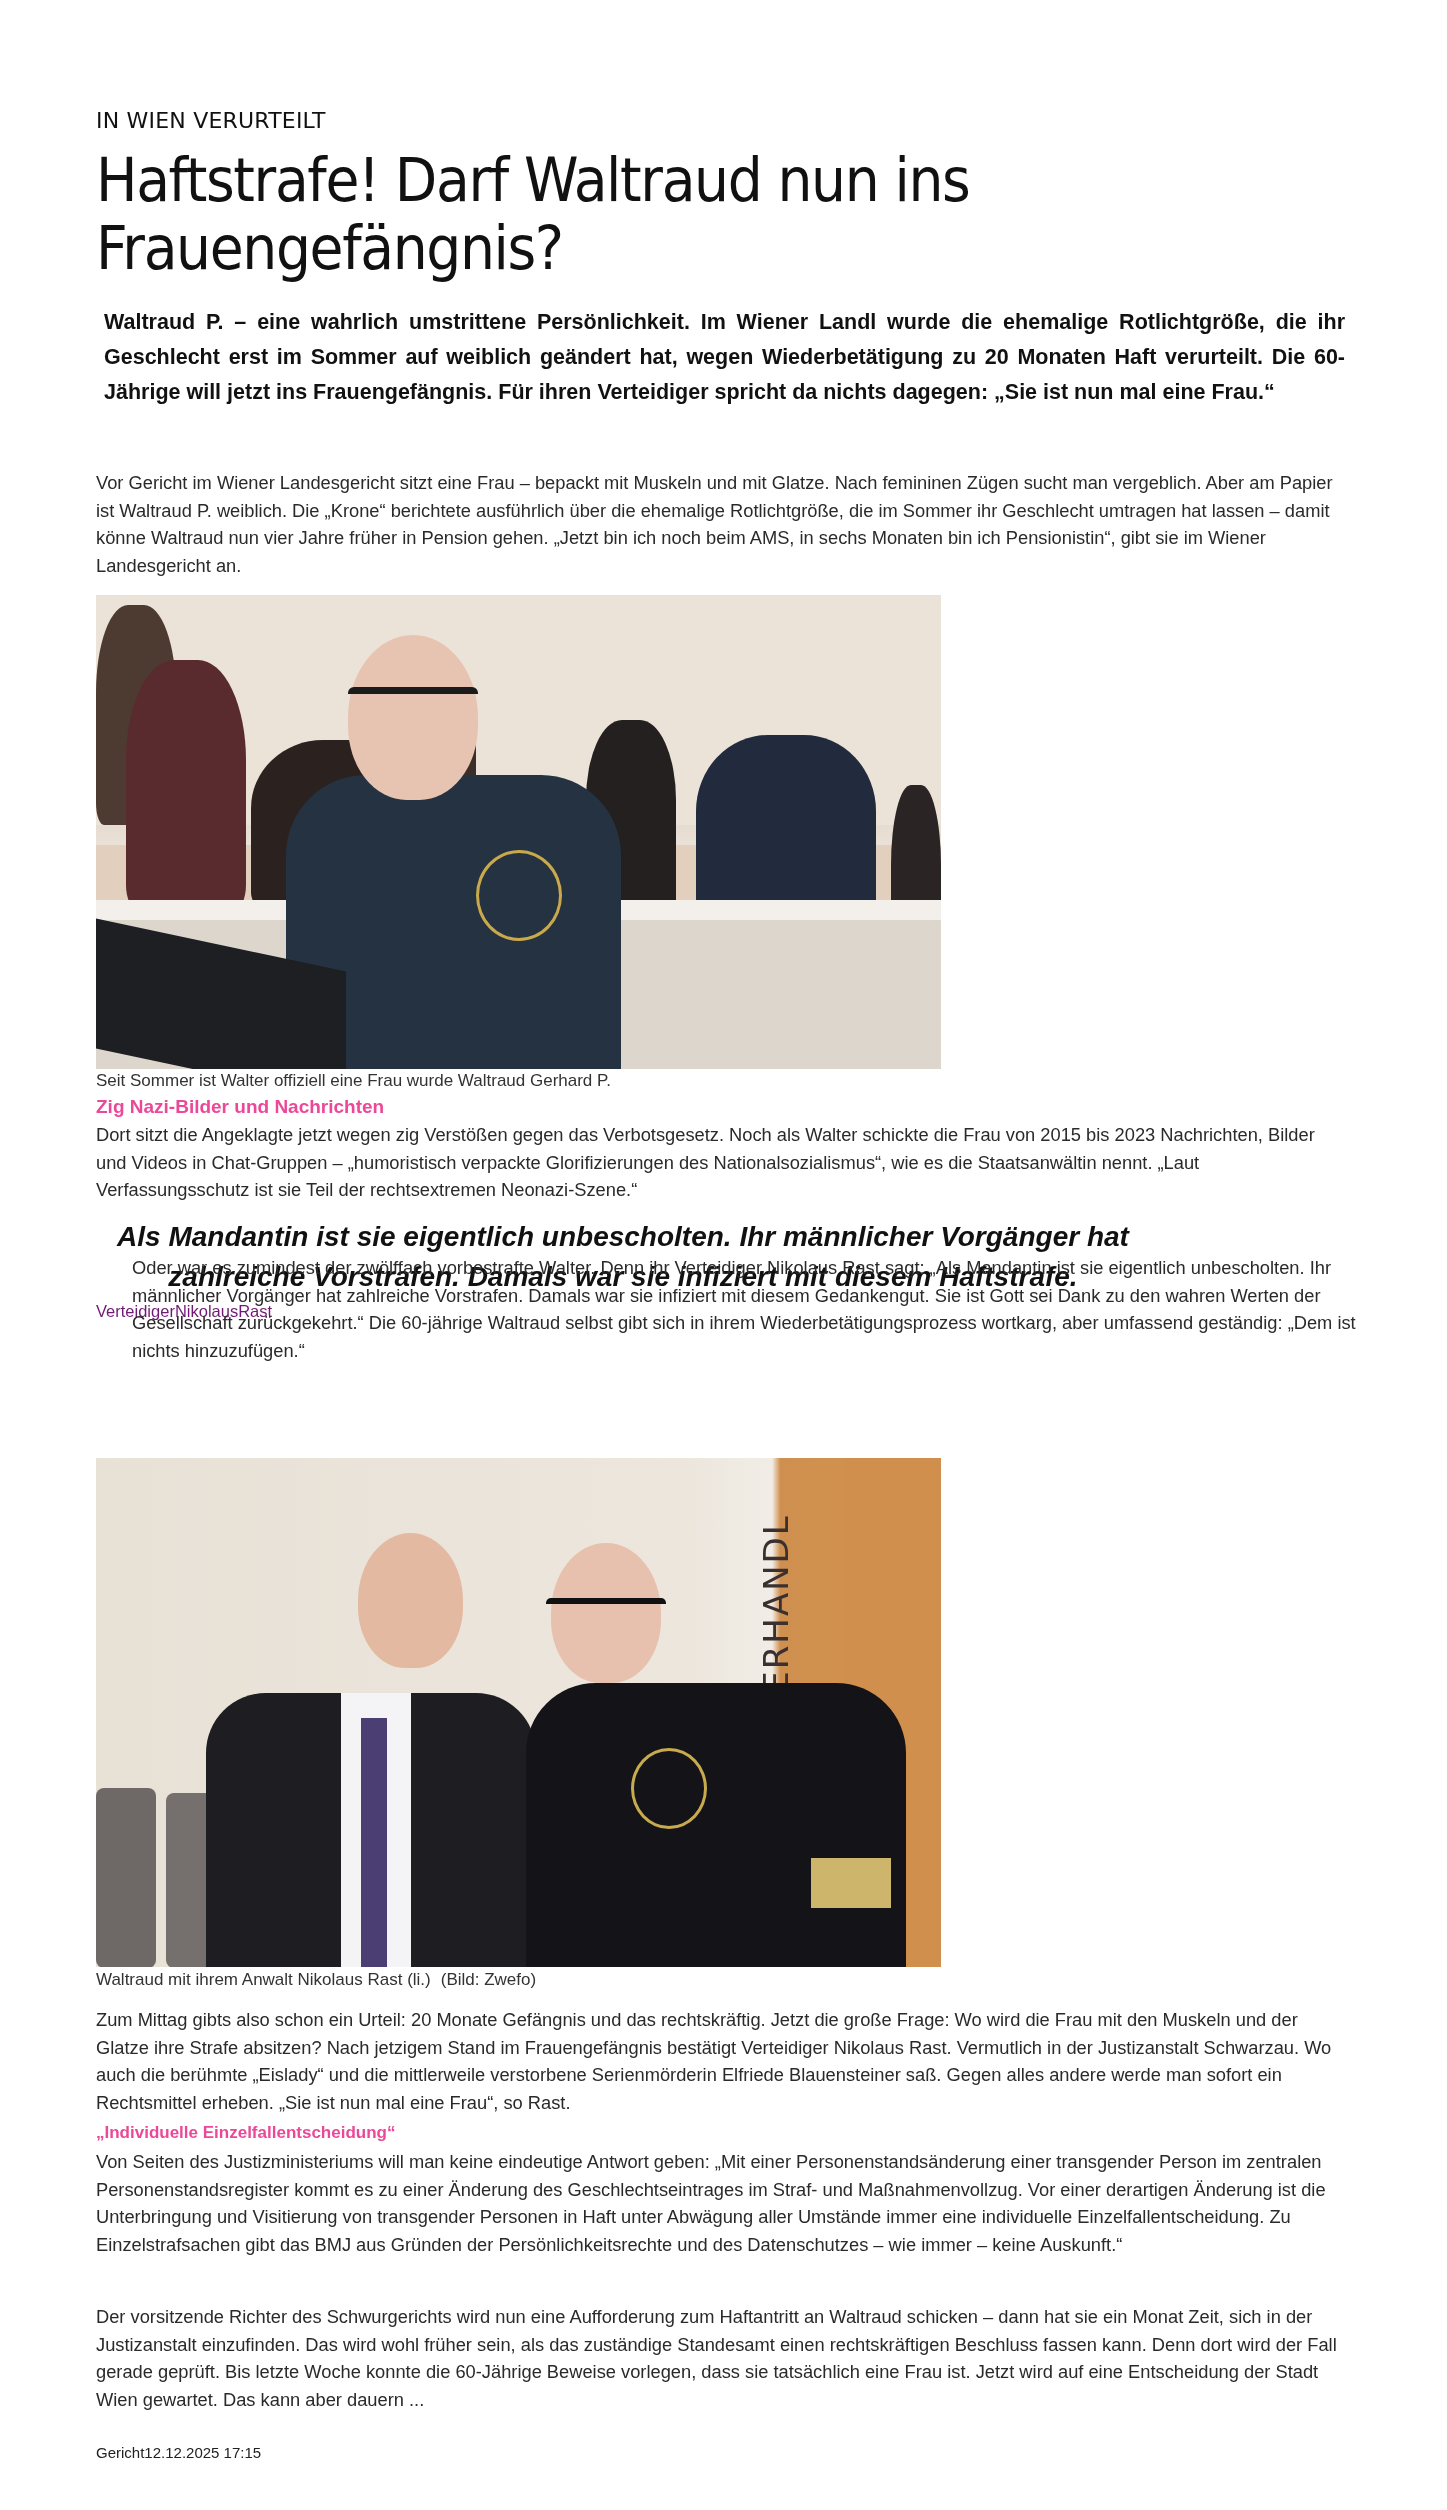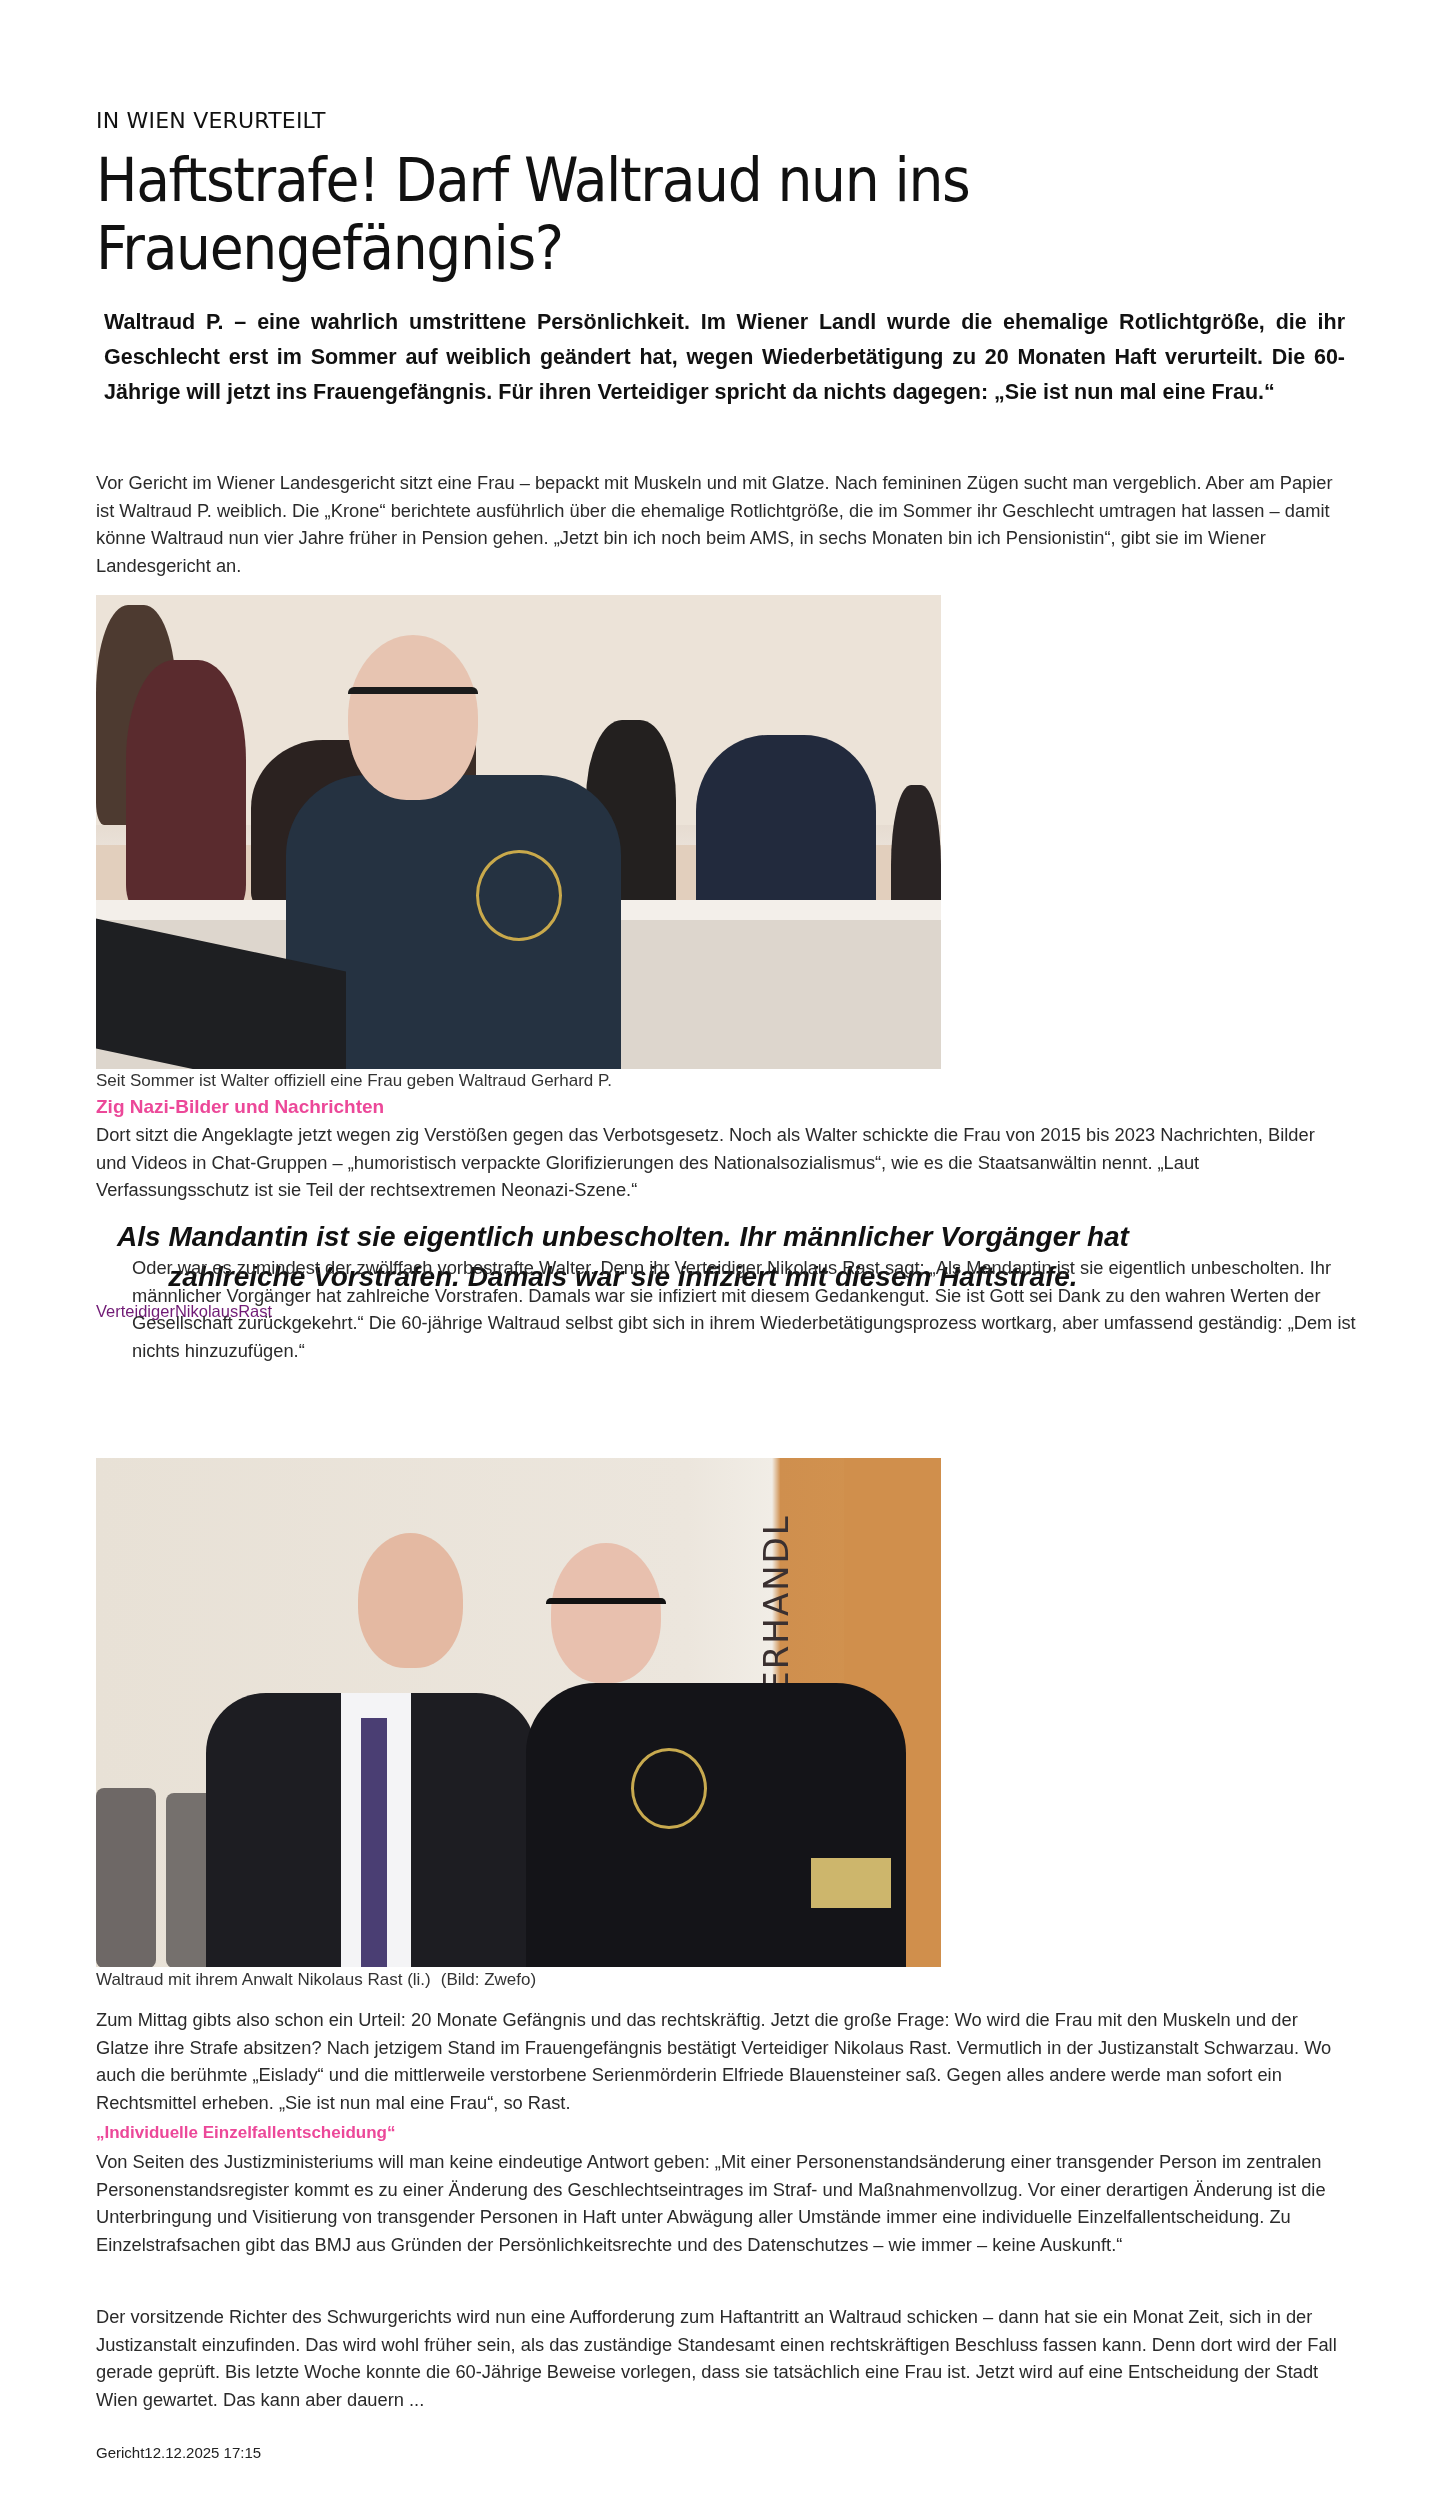--- a/index.html
+++ b/index.html
@@ -84,21 +84,21 @@
     <div class="shape aud" style="left:600px;top:140px;width:180px;height:190px;background:#222a3d;"></div>
     <div class="shape aud" style="left:795px;top:190px;width:50px;height:200px;background:#2a2424;"></div>
     <div class="shape rail"></div>
     <div class="shape railface"></div>
     <div class="shape person-hoodie"></div>
     <div class="shape person-head"></div>
     <div class="shape glasses"></div>
     <div class="shape logo"></div>
     <div class="shape monitor"></div>
   </div>
-  <div class="caption cap1">Seit Sommer ist Walter offiziell eine Frau geben Waltraud Gerhard P.</div>
+  <div class="caption cap1">Seit Sommer ist Walter offiziell eine Frau wurde Waltraud Gerhard P.</div>
 
   <h2 class="subhead sh1">Zig Nazi-Bilder und Nachrichten</h2>
   <p class="body-p p2">Dort sitzt die Angeklagte jetzt wegen zig Verstößen gegen das Verbotsgesetz. Noch als Walter schickte die Frau von 2015 bis 2023 Nachrichten, Bilder und Videos in Chat-Gruppen – „humoristisch verpackte Glorifizierungen des Nationalsozialismus“, wie es die Staatsanwältin nennt. „Laut Verfassungsschutz ist sie Teil der rechtsextremen Neonazi-Szene.“</p>
 
   <blockquote class="quote">Als Mandantin ist sie eigentlich unbescholten. Ihr männlicher Vorgänger hat zahlreiche Vorstrafen. Damals war sie infiziert mit diesem Haftstrafe.</blockquote>
   <div class="quote-attr">VerteidigerNikolausRast</div>
 
   <p class="body-p p3">Oder war es zumindest der zwölffach vorbestrafte Walter. Denn ihr Verteidiger Nikolaus Rast sagt: „Als Mandantin ist sie eigentlich unbescholten. Ihr männlicher Vorgänger hat zahlreiche Vorstrafen. Damals war sie infiziert mit diesem Gedankengut. Sie ist Gott sei Dank zu den wahren Werten der Gesellschaft zurückgekehrt.“ Die 60-jährige Waltraud selbst gibt sich in ihrem Wiederbetätigungsprozess wortkarg, aber umfassend geständig: „Dem ist nichts hinzuzufügen.“</p>
 
   <div class="img img2">

